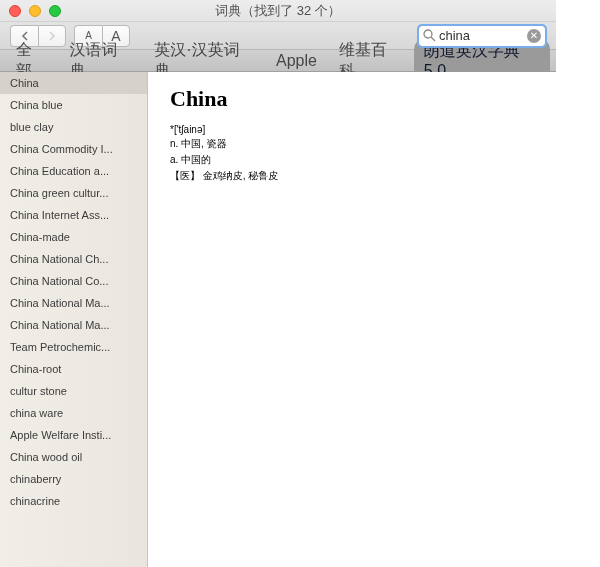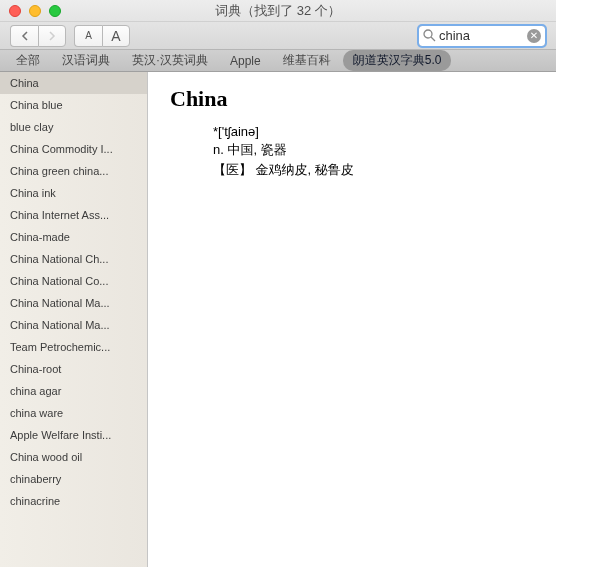--- a/index.html
+++ b/index.html
@@ -98,21 +98,21 @@
   text-align: center;
   line-height: 14px;
 }
 .tabbar {
   height: 22px;
   background: linear-gradient(#d0d0d0, #c2c2c2);
   display: flex;
   align-items: center;
   padding: 0 6px;
   gap: 2px;
-  font-size: 12px;
+  font-size: 16px;
   border-bottom: 1px solid #a0a0a0;
 }
 .tab {
   padding: 2px 10px;
   color: #464646;
   border-radius: 10px;
   cursor: default;
 }
 .tab.selected {
   background: #9a9a9a;
@@ -147,21 +147,21 @@
   padding: 14px 22px;
   font-size: 14px;
   color: #000;
 }
 .def-head {
   font-family: Georgia, "Times New Roman", serif;
   font-weight: bold;
   font-size: 22px;
   margin-bottom: 12px;
 }
-.def-line { margin-bottom: 2px; font-size: 13px; margin-left: 43px; }
+.def-line { margin-bottom: 2px; font-size: 10px; }
 </style>
 </head>
 <body>
 
 <div class="window">
 
   <div class="titlebar">
     <div class="traffic-lights">
       <div class="tl tl-close"></div>
       <div class="tl tl-min"></div>
@@ -205,40 +205,41 @@
       <div class="tab">维基百科</div>
       <div class="tab selected">朗道英汉字典5.0</div>
     </div>
 
   <div class="content">
     <div class="sidebar" id="sidebar">
         <div class="sidebar-item selected">China</div>
         <div class="sidebar-item">China blue</div>
         <div class="sidebar-item">blue clay</div>
         <div class="sidebar-item">China Commodity I...</div>
-        <div class="sidebar-item">China green china...</div>
-        <div class="sidebar-item">China ink</div>
+        <div class="sidebar-item">China Education a...</div>
+        <div class="sidebar-item">China green cultur...</div>
         <div class="sidebar-item">China Internet Ass...</div>
         <div class="sidebar-item">China-made</div>
         <div class="sidebar-item">China National Ch...</div>
         <div class="sidebar-item">China National Co...</div>
         <div class="sidebar-item">China National Ma...</div>
         <div class="sidebar-item">China National Ma...</div>
         <div class="sidebar-item">Team Petrochemic...</div>
         <div class="sidebar-item">China-root</div>
-        <div class="sidebar-item">china agar</div>
+        <div class="sidebar-item">cultur stone</div>
         <div class="sidebar-item">china ware</div>
         <div class="sidebar-item">Apple Welfare Insti...</div>
         <div class="sidebar-item">China wood oil</div>
         <div class="sidebar-item">chinaberry</div>
         <div class="sidebar-item">chinacrine</div>
       </div>
     <div class="definition">
       <div class="def-head">China</div>
       <div id="deflines">
           <div class="def-line">*['tʃainə]</div>
           <div class="def-line">n. 中国, 瓷器</div>
+          <div class="def-line">a. 中国的</div>
           <div class="def-line">【医】 金鸡纳皮, 秘鲁皮</div>
         </div>
     </div>
   </div>
 
 </div>
 
 </body></html>

